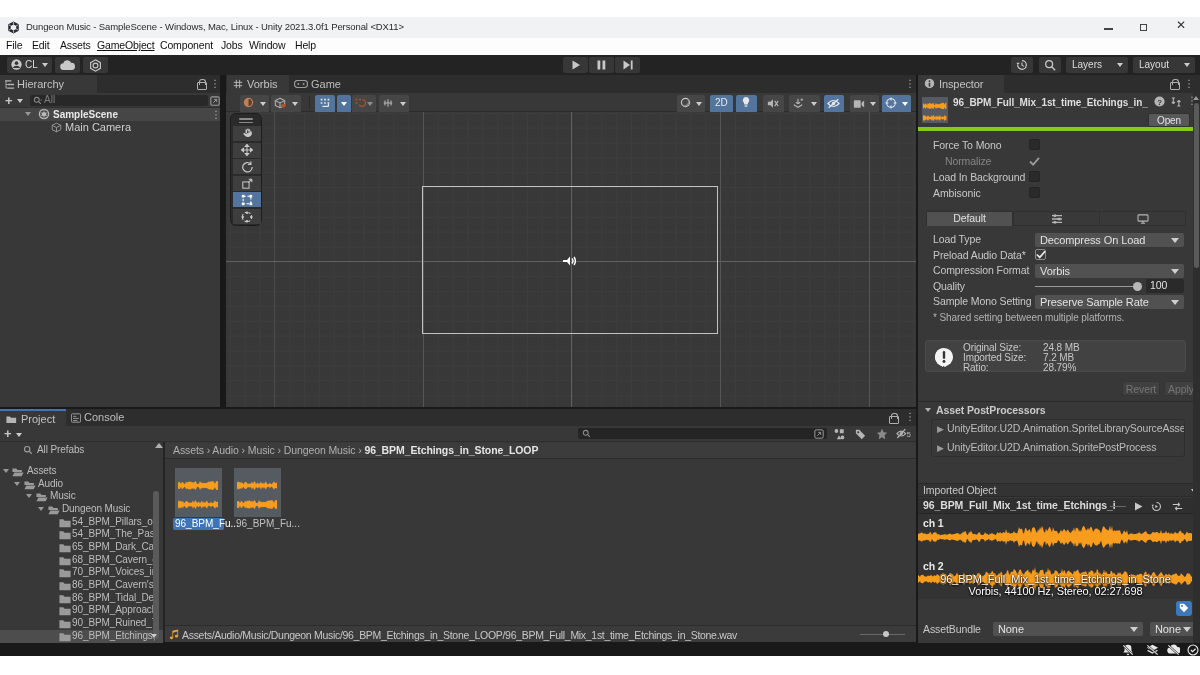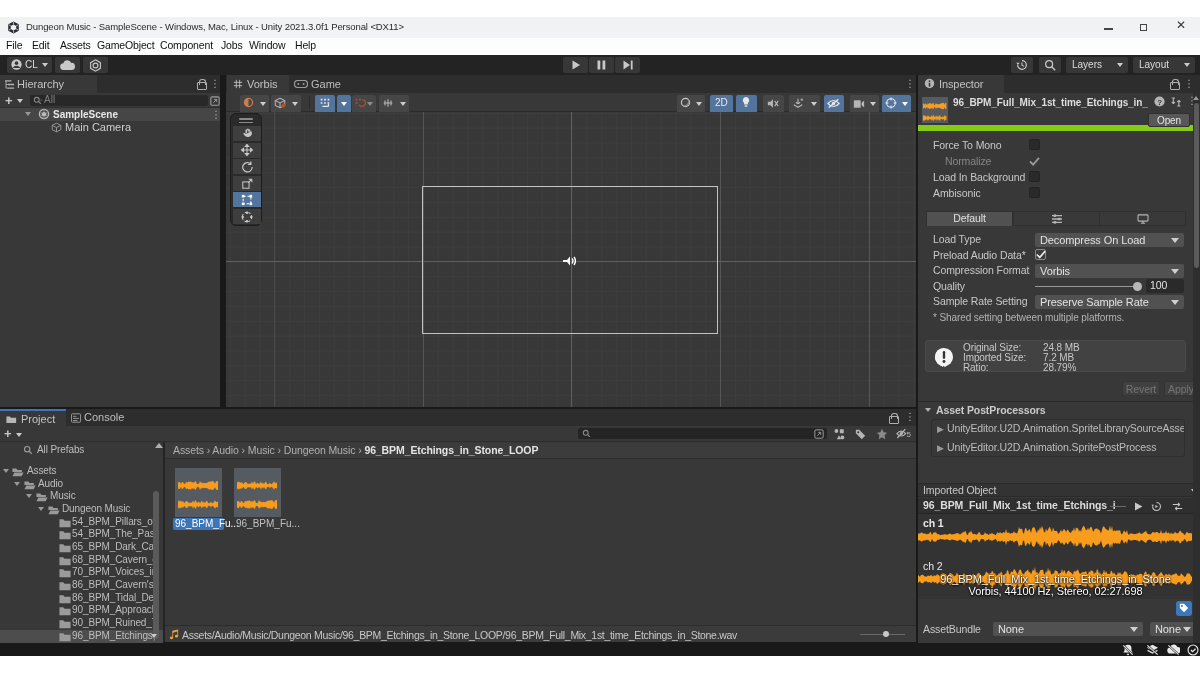--- a/index.html
+++ b/index.html
@@ -49,21 +49,21 @@
       </svg>
   <div class="abs" id="titletext">Dungeon Music - SampleScene - Windows, Mac, Linux - Unity 2021.3.0f1 Personal &lt;DX11&gt;</div>
   <div class="abs" style="left:1104px;top:11px;width:9px;height:1.5px;background:#444;"></div>
   <div class="abs" style="left:1140px;top:7px;width:7px;height:7px;border:1.2px solid #444;"></div>
   <div class="winbtn" style="left:1176px;top:1px;font-size:12px;">✕</div>
 </div>
 <div class="abs" id="menubar">
   <span class="menuitem" style="left:6px;">File</span>
   <span class="menuitem" style="left:32px;">Edit</span>
   <span class="menuitem" style="left:60px;">Assets</span>
-  <span class="menuitem" style="left:97px;">GameObject</span>
+  <span class="menuitem" style="left:97px;text-decoration:underline;">GameObject</span>
   <span class="menuitem" style="left:160px;">Component</span>
   <span class="menuitem" style="left:221px;">Jobs</span>
   <span class="menuitem" style="left:249px;">Window</span>
   <span class="menuitem" style="left:295px;">Help</span>
 </div>
 
 <div class="abs" id="toolbar">
 
   <div class="tbtn" style="left:7px;width:45px;">
     <svg width="11" height="11" style="position:absolute;left:4px;top:2px;" viewBox="0 0 16 16">
@@ -552,21 +552,21 @@
             <circle cx="7" cy="7" r="6" fill="#b5b5b5"></circle>
             <rect x="6" y="6" width="2" height="5" fill="#383838"></rect>
             <rect x="6" y="3" width="2" height="2" fill="#383838"></rect>
           </svg>
       <span style="position:absolute;left:21px;top:3px;">Inspector</span>
     </div>
     <div class="lockico" style="left:252px;top:4px;"></div>
     <div class="dots" style="left:266px;top:3px;"></div>
   </div>
 
-  <div class="abs" style="left:0;top:18px;width:282px;height:38px;background:#383838;border-bottom:6px solid #84cc16;">
+  <div class="abs" style="left:0;top:18px;width:282px;height:38px;background:#383838;border-bottom:4px solid #84cc16;">
     <div class="abs" style="left:4px;top:4px;width:26px;height:26px;background:#565b62;">
       <div style="position:absolute;left:1px;top:3px;"><svg width="24" height="8" viewBox="0 0 41 11" preserveAspectRatio="none">
               <path d="M0,2.6 L1,1.9 L2,2.1 L3,4.2 L4,1.8 L5,2.4 L6,3.4 L7,4.3 L8,1.5 L9,2.8 L10,1.9 L11,1.4 L12,2.0 L13,1.3 L14,3.0 L15,1.7 L16,2.9 L17,1.2 L18,1.4 L19,4.0 L20,3.9 L21,3.6 L22,1.1 L23,2.9 L24,2.3 L25,3.4 L26,2.7 L27,3.1 L28,3.2 L29,2.4 L30,2.4 L31,1.3 L32,2.1 L33,1.2 L34,1.5 L35,1.0 L36,2.1 L37,3.8 L38,1.5 L39,1.1 L40,1.3 L40,9.7 L39,9.9 L38,9.5 L37,7.2 L36,8.9 L35,10.0 L34,9.5 L33,9.8 L32,8.9 L31,9.7 L30,8.6 L29,8.6 L28,7.8 L27,7.9 L26,8.3 L25,7.6 L24,8.7 L23,8.1 L22,9.9 L21,7.4 L20,7.1 L19,7.0 L18,9.6 L17,9.8 L16,8.1 L15,9.3 L14,8.0 L13,9.7 L12,9.0 L11,9.6 L10,9.1 L9,8.2 L8,9.5 L7,6.7 L6,7.6 L5,8.6 L4,9.2 L3,6.8 L2,8.9 L1,9.1 L0,8.4 Z" fill="#f79c1d"></path>
             </svg></div>
       <div style="position:absolute;left:1px;top:15px;"><svg width="24" height="8" viewBox="0 0 41 11" preserveAspectRatio="none">
               <path d="M0,2.7 L1,1.3 L2,2.4 L3,1.8 L4,3.1 L5,1.9 L6,4.0 L7,3.4 L8,2.1 L9,1.9 L10,3.0 L11,4.1 L12,3.5 L13,3.7 L14,3.4 L15,1.6 L16,3.7 L17,1.4 L18,1.4 L19,4.2 L20,3.1 L21,2.7 L22,4.3 L23,3.0 L24,1.4 L25,4.0 L26,2.4 L27,4.0 L28,2.5 L29,1.4 L30,3.7 L31,4.3 L32,4.1 L33,2.6 L34,4.3 L35,4.1 L36,2.7 L37,1.3 L38,3.0 L39,3.0 L40,2.2 L40,8.8 L39,8.0 L38,8.0 L37,9.7 L36,8.3 L35,6.9 L34,6.7 L33,8.4 L32,6.9 L31,6.7 L30,7.3 L29,9.6 L28,8.5 L27,7.0 L26,8.6 L25,7.0 L24,9.6 L23,8.0 L22,6.7 L21,8.3 L20,7.9 L19,6.8 L18,9.6 L17,9.6 L16,7.3 L15,9.4 L14,7.6 L13,7.3 L12,7.5 L11,6.9 L10,8.0 L9,9.1 L8,8.9 L7,7.6 L6,7.0 L5,9.1 L4,7.9 L3,9.2 L2,8.6 L1,9.7 L0,8.3 Z" fill="#f79c1d"></path>
             </svg></div>
     </div>
     <span style="position:absolute;left:35px;top:4px;font-weight:bold;color:#dedede;font-size:10px;letter-spacing:-0.1px;">96_BPM_Full_Mix_1st_time_Etchings_in_</span>
     <svg width="11" height="11" style="position:absolute;left:236px;top:3px;" viewBox="0 0 14 14">
@@ -621,21 +621,21 @@
           </svg>
         </div>
     <span style="position:absolute;left:7px;top:53px;">Compression Format</span>
     <div class="dd" style="left:109px;top:53px;width:149px;">Vorbis</div>
     <span style="position:absolute;left:7px;top:69px;">Quality</span>
     <div class="abs" style="left:109px;top:75px;width:104px;height:1px;background:#999;"></div>
     <div class="abs" style="left:207px;top:71px;width:9px;height:9px;border-radius:50%;background:#b8b8b8;"></div>
     <div class="abs" style="left:220px;top:68px;width:38px;height:14px;background:#2a2a2a;border-radius:2px;">
           <span style="position:absolute;left:4px;top:0;color:#e0e0e0;">100</span>
         </div>
-    <span style="position:absolute;left:7px;top:84px;">Sample Rate Setting</span>
+    <span style="position:absolute;left:7px;top:84px;">Sample Mono Setting</span>
     <div class="dd" style="left:109px;top:84px;width:149px;">Preserve Sample Rate</div>
     <span style="position:absolute;left:7px;top:101px;font-size:10px;color:#b2b2b2;">* Shared setting between multiple platforms.</span>
   </div>
 
   <div class="abs" style="left:7px;top:265px;width:261px;height:32px;background:#424242;border-radius:3px;border:1px solid #4a4a4a;">
     <svg width="20" height="20" style="position:absolute;left:8px;top:6px;" viewBox="0 0 22 22">
           <path d="M11 1 a10 10 0 1 0 0 20 l-1.5 0 2 0 -1 2.5 4-3.5 Z" fill="#f4f4f4"></path>
           <circle cx="11" cy="11" r="10" fill="#f4f4f4"></circle>
           <path d="M6 19 l6 0 -2.5 3 Z" fill="#f4f4f4"></path>
           <rect x="9.7" y="4.5" width="2.6" height="8.5" rx="1.3" fill="#333"></rect>
@@ -679,21 +679,21 @@
           <path d="M1 3 h9 M10 3 l-2.5-2 M10 3 l-2.5 2 M13 8 h-9 M4 8 l2.5-2 M4 8 l2.5 2" stroke="#c8c8c8" stroke-width="1.3" fill="none"></path>
         </svg>
     <div class="dots" style="left:271px;top:1px;"></div>
   </div>
 
   <div class="abs" id="wavebox" style="left:0;top:439px;width:282px;height:85px;background:#333333;">
     <span style="position:absolute;left:5px;top:3px;font-weight:bold;color:#e8e8e8;">ch 1</span>
     <div style="position:absolute;left:0;top:8px;"><svg width="275" height="30" viewBox="0 0 275 30" preserveAspectRatio="none">
             <path d="M0,11.8 L1,11.4 L2,11.5 L3,10.8 L4,10.3 L5,11.7 L6,11.2 L7,11.7 L8,11.7 L9,12.5 L10,11.5 L11,12.0 L12,9.7 L13,10.7 L14,13.0 L15,11.3 L16,10.2 L17,10.4 L18,10.2 L19,11.8 L20,12.6 L21,11.9 L22,13.2 L23,13.1 L24,12.6 L25,13.0 L26,12.0 L27,12.4 L28,12.3 L29,13.0 L30,12.2 L31,12.0 L32,11.5 L33,12.0 L34,12.8 L35,12.0 L36,12.3 L37,11.8 L38,11.6 L39,10.9 L40,11.4 L41,11.6 L42,12.8 L43,11.5 L44,11.5 L45,9.4 L46,10.7 L47,8.8 L48,9.9 L49,13.0 L50,12.7 L51,10.0 L52,10.7 L53,8.6 L54,10.8 L55,12.3 L56,12.0 L57,12.0 L58,12.4 L59,12.4 L60,11.5 L61,9.8 L62,10.9 L63,13.1 L64,13.0 L65,12.8 L66,12.5 L67,10.1 L68,12.1 L69,11.4 L70,12.4 L71,13.1 L72,11.2 L73,12.3 L74,10.6 L75,12.3 L76,11.8 L77,12.9 L78,13.0 L79,10.6 L80,10.4 L81,11.6 L82,10.0 L83,11.1 L84,11.4 L85,10.5 L86,9.9 L87,11.2 L88,7.1 L89,10.6 L90,11.0 L91,10.2 L92,11.9 L93,11.1 L94,11.3 L95,11.0 L96,9.0 L97,11.0 L98,10.7 L99,11.8 L100,8.9 L101,5.0 L102,7.2 L103,6.9 L104,6.4 L105,10.9 L106,11.4 L107,6.7 L108,5.8 L109,8.6 L110,9.2 L111,7.0 L112,7.8 L113,11.3 L114,6.5 L115,5.4 L116,5.0 L117,6.6 L118,9.5 L119,10.9 L120,7.3 L121,9.0 L122,5.0 L123,7.5 L124,3.8 L125,6.5 L126,9.7 L127,10.7 L128,6.3 L129,9.2 L130,7.7 L131,5.6 L132,5.0 L133,8.1 L134,10.2 L135,5.2 L136,8.3 L137,9.1 L138,9.1 L139,9.0 L140,11.6 L141,11.6 L142,9.7 L143,7.7 L144,9.7 L145,8.6 L146,6.8 L147,8.1 L148,9.9 L149,8.2 L150,7.6 L151,9.7 L152,10.4 L153,11.0 L154,8.4 L155,8.7 L156,5.3 L157,9.7 L158,5.2 L159,6.5 L160,6.0 L161,9.7 L162,7.4 L163,10.1 L164,6.3 L165,4.5 L166,3.7 L167,6.0 L168,8.0 L169,8.3 L170,5.6 L171,8.2 L172,5.7 L173,4.6 L174,6.0 L175,9.7 L176,8.8 L177,6.6 L178,6.9 L179,6.0 L180,7.8 L181,7.5 L182,8.9 L183,11.6 L184,7.7 L185,4.4 L186,4.5 L187,5.7 L188,7.4 L189,7.2 L190,8.7 L191,7.6 L192,3.6 L193,8.4 L194,3.8 L195,9.7 L196,7.9 L197,9.1 L198,8.8 L199,8.2 L200,8.7 L201,8.4 L202,7.9 L203,11.5 L204,12.6 L205,10.7 L206,8.3 L207,10.1 L208,10.4 L209,7.9 L210,12.2 L211,12.8 L212,11.2 L213,12.0 L214,10.9 L215,12.2 L216,12.0 L217,11.9 L218,12.0 L219,11.2 L220,11.8 L221,10.0 L222,11.1 L223,12.1 L224,11.8 L225,11.3 L226,10.2 L227,9.8 L228,8.7 L229,11.2 L230,12.0 L231,11.9 L232,12.6 L233,12.0 L234,10.8 L235,9.8 L236,10.4 L237,10.7 L238,10.0 L239,10.1 L240,10.5 L241,11.3 L242,11.3 L243,7.8 L244,11.8 L245,10.4 L246,11.2 L247,11.0 L248,8.4 L249,11.3 L250,10.9 L251,10.2 L252,12.5 L253,10.5 L254,11.8 L255,11.6 L256,11.7 L257,9.6 L258,10.9 L259,11.2 L260,11.5 L261,10.0 L262,8.6 L263,9.3 L264,11.2 L265,10.8 L266,12.4 L267,13.0 L268,11.0 L269,9.5 L270,11.2 L271,11.0 L272,11.2 L273,11.0 L274,11.8 L274,18.2 L273,19.0 L272,18.8 L271,19.0 L270,18.8 L269,20.5 L268,19.0 L267,17.0 L266,17.6 L265,19.2 L264,18.8 L263,20.7 L262,21.4 L261,20.0 L260,18.5 L259,18.8 L258,19.1 L257,20.4 L256,18.3 L255,18.4 L254,18.2 L253,19.5 L252,17.5 L251,19.8 L250,19.1 L249,18.7 L248,21.6 L247,19.0 L246,18.8 L245,19.6 L244,18.2 L243,22.2 L242,18.7 L241,18.7 L240,19.5 L239,19.9 L238,20.0 L237,19.3 L236,19.6 L235,20.2 L234,19.2 L233,18.0 L232,17.4 L231,18.1 L230,18.0 L229,18.8 L228,21.3 L227,20.2 L226,19.8 L225,18.7 L224,18.2 L223,17.9 L222,18.9 L221,20.0 L220,18.2 L219,18.8 L218,18.0 L217,18.1 L216,18.0 L215,17.8 L214,19.1 L213,18.0 L212,18.8 L211,17.2 L210,17.8 L209,22.1 L208,19.6 L207,19.9 L206,21.7 L205,19.3 L204,17.4 L203,18.5 L202,22.1 L201,21.6 L200,21.3 L199,21.8 L198,21.2 L197,20.9 L196,22.1 L195,20.3 L194,26.2 L193,21.6 L192,26.4 L191,22.4 L190,21.3 L189,22.8 L188,22.6 L187,24.3 L186,25.5 L185,25.6 L184,22.3 L183,18.4 L182,21.1 L181,22.5 L180,22.2 L179,24.0 L178,23.1 L177,23.4 L176,21.2 L175,20.3 L174,24.0 L173,25.4 L172,24.3 L171,21.8 L170,24.4 L169,21.7 L168,22.0 L167,24.0 L166,26.3 L165,25.5 L164,23.7 L163,19.9 L162,22.6 L161,20.3 L160,24.0 L159,23.5 L158,24.8 L157,20.3 L156,24.7 L155,21.3 L154,21.6 L153,19.0 L152,19.6 L151,20.3 L150,22.4 L149,21.8 L148,20.1 L147,21.9 L146,23.2 L145,21.4 L144,20.3 L143,22.3 L142,20.3 L141,18.4 L140,18.4 L139,21.0 L138,20.9 L137,20.9 L136,21.7 L135,24.8 L134,19.8 L133,21.9 L132,25.0 L131,24.4 L130,22.3 L129,20.8 L128,23.7 L127,19.3 L126,20.3 L125,23.5 L124,26.2 L123,22.5 L122,25.0 L121,21.0 L120,22.7 L119,19.1 L118,20.5 L117,23.4 L116,25.0 L115,24.6 L114,23.5 L113,18.7 L112,22.2 L111,23.0 L110,20.8 L109,21.4 L108,24.2 L107,23.3 L106,18.6 L105,19.1 L104,23.6 L103,23.1 L102,22.8 L101,25.0 L100,21.1 L99,18.2 L98,19.3 L97,19.0 L96,21.0 L95,19.0 L94,18.7 L93,18.9 L92,18.1 L91,19.8 L90,19.0 L89,19.4 L88,22.9 L87,18.8 L86,20.1 L85,19.5 L84,18.6 L83,18.9 L82,20.0 L81,18.4 L80,19.6 L79,19.4 L78,17.0 L77,17.1 L76,18.2 L75,17.7 L74,19.4 L73,17.7 L72,18.8 L71,16.9 L70,17.6 L69,18.6 L68,17.9 L67,19.9 L66,17.5 L65,17.2 L64,17.0 L63,16.9 L62,19.1 L61,20.2 L60,18.5 L59,17.6 L58,17.6 L57,18.0 L56,18.0 L55,17.7 L54,19.2 L53,21.4 L52,19.3 L51,20.0 L50,17.3 L49,17.0 L48,20.1 L47,21.2 L46,19.3 L45,20.6 L44,18.5 L43,18.5 L42,17.2 L41,18.4 L40,18.6 L39,19.1 L38,18.4 L37,18.2 L36,17.7 L35,18.0 L34,17.2 L33,18.0 L32,18.5 L31,18.0 L30,17.8 L29,17.0 L28,17.7 L27,17.6 L26,18.0 L25,17.0 L24,17.4 L23,16.9 L22,16.8 L21,18.1 L20,17.4 L19,18.2 L18,19.8 L17,19.6 L16,19.8 L15,18.7 L14,17.0 L13,19.3 L12,20.3 L11,18.0 L10,18.5 L9,17.5 L8,18.3 L7,18.3 L6,18.8 L5,18.3 L4,19.7 L3,19.2 L2,18.5 L1,18.6 L0,18.2 Z" fill="#f79c1d"></path>
           </svg></div>
-    <span style="position:absolute;left:5px;top:46px;font-weight:normal;color:#e8e8e8;">ch 2</span>
+    <span style="position:absolute;left:5px;top:46px;font-weight:bold;color:#e8e8e8;">ch 2</span>
     <div style="position:absolute;left:0;top:50px;"><svg width="275" height="30" viewBox="0 0 275 30" preserveAspectRatio="none">
             <path d="M0,10.7 L1,11.9 L2,12.7 L3,10.9 L4,10.9 L5,10.6 L6,12.0 L7,12.4 L8,12.6 L9,12.4 L10,11.2 L11,12.1 L12,11.9 L13,10.5 L14,11.9 L15,12.5 L16,11.3 L17,11.5 L18,12.0 L19,9.9 L20,10.8 L21,11.4 L22,12.4 L23,9.8 L24,10.6 L25,8.7 L26,10.1 L27,9.8 L28,10.5 L29,12.3 L30,12.1 L31,10.2 L32,8.9 L33,9.3 L34,10.2 L35,10.5 L36,12.6 L37,11.9 L38,10.7 L39,8.5 L40,10.7 L41,11.3 L42,12.0 L43,12.9 L44,11.6 L45,10.4 L46,9.1 L47,10.7 L48,10.9 L49,11.8 L50,12.6 L51,10.7 L52,10.5 L53,11.0 L54,11.4 L55,9.7 L56,10.8 L57,11.6 L58,12.0 L59,10.5 L60,8.8 L61,9.8 L62,9.2 L63,12.1 L64,11.4 L65,12.5 L66,10.9 L67,10.8 L68,7.5 L69,8.6 L70,8.7 L71,10.7 L72,9.0 L73,9.2 L74,6.8 L75,7.7 L76,9.9 L77,8.7 L78,11.7 L79,11.3 L80,11.0 L81,8.9 L82,10.0 L83,7.6 L84,8.8 L85,12.1 L86,11.6 L87,9.2 L88,10.2 L89,6.7 L90,6.0 L91,9.9 L92,10.7 L93,7.4 L94,8.0 L95,7.8 L96,4.8 L97,6.0 L98,7.2 L99,9.8 L100,9.4 L101,6.8 L102,5.2 L103,6.2 L104,8.9 L105,9.7 L106,10.7 L107,7.9 L108,7.4 L109,6.7 L110,5.2 L111,8.8 L112,7.4 L113,10.4 L114,7.9 L115,4.9 L116,7.4 L117,3.1 L118,9.0 L119,7.7 L120,9.7 L121,9.4 L122,6.4 L123,6.1 L124,6.1 L125,5.4 L126,10.3 L127,10.2 L128,6.9 L129,8.7 L130,3.7 L131,7.6 L132,5.6 L133,10.2 L134,10.6 L135,9.3 L136,9.7 L137,5.9 L138,7.0 L139,6.7 L140,8.7 L141,10.2 L142,8.9 L143,8.7 L144,4.8 L145,9.1 L146,5.7 L147,7.3 L148,10.4 L149,7.9 L150,6.9 L151,6.4 L152,8.0 L153,8.5 L154,9.5 L155,10.7 L156,6.4 L157,7.9 L158,6.9 L159,6.6 L160,5.2 L161,8.4 L162,9.8 L163,9.5 L164,8.2 L165,8.6 L166,7.8 L167,8.2 L168,6.7 L169,10.0 L170,10.2 L171,7.2 L172,8.4 L173,5.8 L174,7.2 L175,6.7 L176,10.8 L177,7.9 L178,9.2 L179,4.8 L180,6.5 L181,10.1 L182,7.9 L183,11.3 L184,9.8 L185,9.6 L186,5.5 L187,9.4 L188,6.8 L189,9.5 L190,10.1 L191,10.0 L192,10.0 L193,6.5 L194,7.6 L195,10.2 L196,8.3 L197,10.2 L198,11.1 L199,10.9 L200,7.9 L201,9.9 L202,7.9 L203,10.0 L204,10.7 L205,9.8 L206,7.9 L207,6.9 L208,7.9 L209,8.5 L210,11.7 L211,12.9 L212,12.4 L213,9.6 L214,11.1 L215,10.4 L216,11.1 L217,11.0 L218,12.2 L219,10.5 L220,10.8 L221,10.6 L222,9.7 L223,9.8 L224,10.3 L225,12.6 L226,9.5 L227,7.9 L228,7.2 L229,10.5 L230,10.0 L231,9.7 L232,10.9 L233,12.0 L234,10.0 L235,8.2 L236,8.1 L237,9.4 L238,11.4 L239,11.8 L240,11.9 L241,10.3 L242,9.4 L243,7.8 L244,9.2 L245,10.7 L246,12.2 L247,11.1 L248,10.1 L249,10.4 L250,11.2 L251,9.6 L252,11.1 L253,11.4 L254,11.3 L255,10.3 L256,10.4 L257,9.8 L258,9.3 L259,10.1 L260,12.0 L261,11.6 L262,11.9 L263,9.1 L264,10.5 L265,10.9 L266,12.4 L267,13.1 L268,11.7 L269,9.2 L270,9.4 L271,9.5 L272,10.1 L273,11.9 L274,12.9 L274,17.1 L273,18.1 L272,19.9 L271,20.5 L270,20.6 L269,20.8 L268,18.3 L267,16.9 L266,17.6 L265,19.1 L264,19.5 L263,20.9 L262,18.1 L261,18.4 L260,18.0 L259,19.9 L258,20.7 L257,20.2 L256,19.6 L255,19.7 L254,18.7 L253,18.6 L252,18.9 L251,20.4 L250,18.8 L249,19.6 L248,19.9 L247,18.9 L246,17.8 L245,19.3 L244,20.8 L243,22.2 L242,20.6 L241,19.7 L240,18.1 L239,18.2 L238,18.6 L237,20.6 L236,21.9 L235,21.8 L234,20.0 L233,18.0 L232,19.1 L231,20.3 L230,20.0 L229,19.5 L228,22.8 L227,22.1 L226,20.5 L225,17.4 L224,19.7 L223,20.2 L222,20.3 L221,19.4 L220,19.2 L219,19.5 L218,17.8 L217,19.0 L216,18.9 L215,19.6 L214,18.9 L213,20.4 L212,17.6 L211,17.1 L210,18.3 L209,21.5 L208,22.1 L207,23.1 L206,22.1 L205,20.2 L204,19.3 L203,20.0 L202,22.1 L201,20.1 L200,22.1 L199,19.1 L198,18.9 L197,19.8 L196,21.7 L195,19.8 L194,22.4 L193,23.5 L192,20.0 L191,20.0 L190,19.9 L189,20.5 L188,23.2 L187,20.6 L186,24.5 L185,20.4 L184,20.2 L183,18.7 L182,22.1 L181,19.9 L180,23.5 L179,25.2 L178,20.8 L177,22.1 L176,19.2 L175,23.3 L174,22.8 L173,24.2 L172,21.6 L171,22.8 L170,19.8 L169,20.0 L168,23.3 L167,21.8 L166,22.2 L165,21.4 L164,21.8 L163,20.5 L162,20.2 L161,21.6 L160,24.8 L159,23.4 L158,23.1 L157,22.1 L156,23.6 L155,19.3 L154,20.5 L153,21.5 L152,22.0 L151,23.6 L150,23.1 L149,22.1 L148,19.6 L147,22.7 L146,24.3 L145,20.9 L144,25.2 L143,21.3 L142,21.1 L141,19.8 L140,21.3 L139,23.3 L138,23.0 L137,24.1 L136,20.3 L135,20.7 L134,19.4 L133,19.8 L132,24.4 L131,22.4 L130,26.3 L129,21.3 L128,23.1 L127,19.8 L126,19.7 L125,24.6 L124,23.9 L123,23.9 L122,23.6 L121,20.6 L120,20.3 L119,22.3 L118,21.0 L117,26.9 L116,22.6 L115,25.1 L114,22.1 L113,19.6 L112,22.6 L111,21.2 L110,24.8 L109,23.3 L108,22.6 L107,22.1 L106,19.3 L105,20.3 L104,21.1 L103,23.8 L102,24.8 L101,23.2 L100,20.6 L99,20.2 L98,22.8 L97,24.0 L96,25.2 L95,22.2 L94,22.0 L93,22.6 L92,19.3 L91,20.1 L90,24.0 L89,23.3 L88,19.8 L87,20.8 L86,18.4 L85,17.9 L84,21.2 L83,22.4 L82,20.0 L81,21.1 L80,19.0 L79,18.7 L78,18.3 L77,21.3 L76,20.1 L75,22.3 L74,23.2 L73,20.8 L72,21.0 L71,19.3 L70,21.3 L69,21.4 L68,22.5 L67,19.2 L66,19.1 L65,17.5 L64,18.6 L63,17.9 L62,20.8 L61,20.2 L60,21.2 L59,19.5 L58,18.0 L57,18.4 L56,19.2 L55,20.3 L54,18.6 L53,19.0 L52,19.5 L51,19.3 L50,17.4 L49,18.2 L48,19.1 L47,19.3 L46,20.9 L45,19.6 L44,18.4 L43,17.1 L42,18.0 L41,18.7 L40,19.3 L39,21.5 L38,19.3 L37,18.1 L36,17.4 L35,19.5 L34,19.8 L33,20.7 L32,21.1 L31,19.8 L30,17.9 L29,17.7 L28,19.5 L27,20.2 L26,19.9 L25,21.3 L24,19.4 L23,20.2 L22,17.6 L21,18.6 L20,19.2 L19,20.1 L18,18.0 L17,18.5 L16,18.7 L15,17.5 L14,18.1 L13,19.5 L12,18.1 L11,17.9 L10,18.8 L9,17.6 L8,17.4 L7,17.6 L6,18.0 L5,19.4 L4,19.1 L3,19.1 L2,17.3 L1,18.1 L0,19.3 Z" fill="#f79c1d"></path>
           </svg></div>
     <div style="position:absolute;left:0;top:59px;width:275px;text-align:center;color:#fff;text-shadow:0 1px 2px #000,0 0 2px #000;font-size:11px;">96_BPM_Full_Mix_1st_time_Etchings_in_Stone</div>
     <div style="position:absolute;left:0;top:71px;width:275px;text-align:center;color:#fff;text-shadow:0 1px 2px #000,0 0 2px #000;font-size:11px;">Vorbis, 44100 Hz, Stereo, 02:27.698</div>
   </div>
   <div class="abs" style="left:258px;top:526px;width:16px;height:15px;background:#3b79bc;border-radius:3px;">
     <svg width="10" height="10" style="position:absolute;left:3px;top:2px;" viewBox="0 0 12 12">
           <path d="M1 1 h5 l5 5 -5 5 -5-5 Z" fill="#fff" transform="rotate(0 6 6)"></path>
           <circle cx="3.5" cy="3.5" r="1.2" fill="#3b79bc"></circle>

